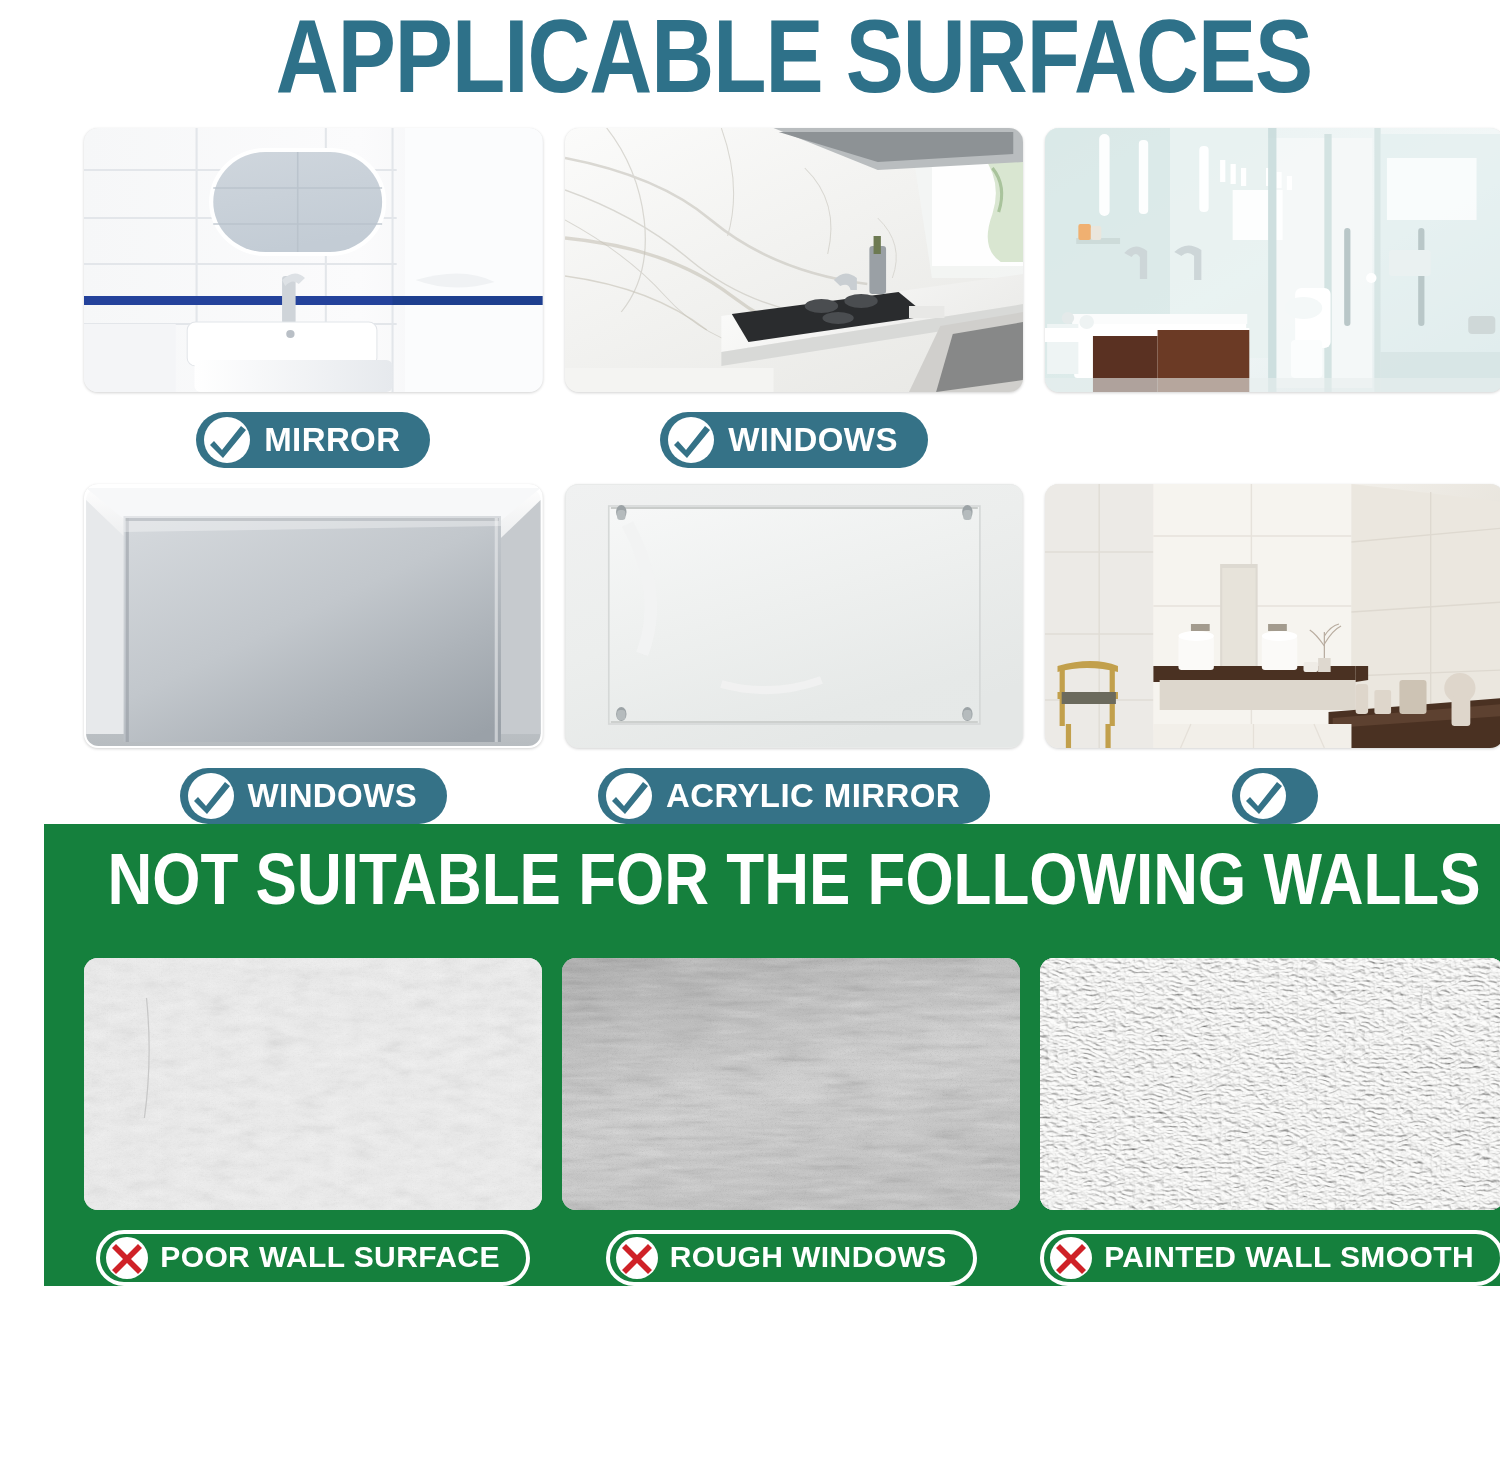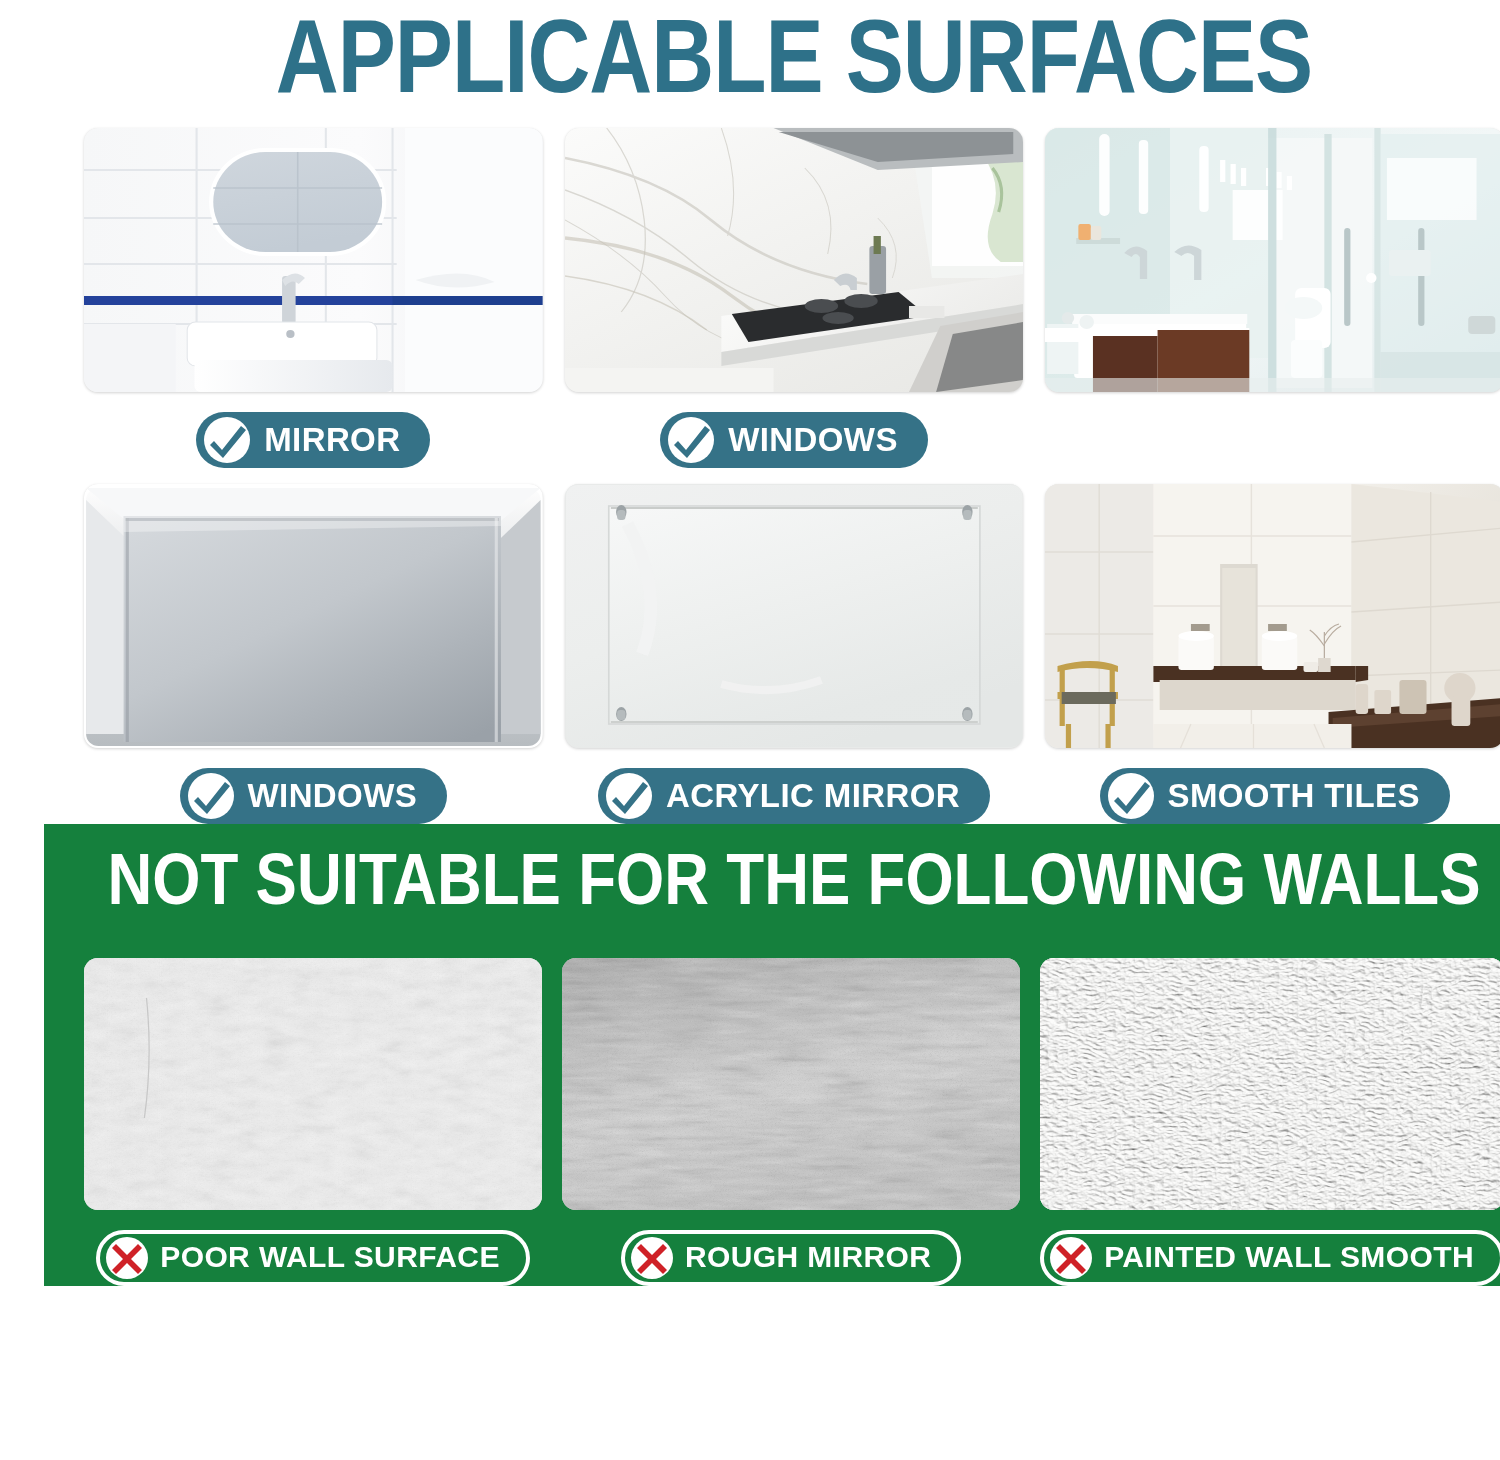--- a/index.html
+++ b/index.html
@@ -478,21 +478,20 @@
           </svg>
         </div>
         <div class="badge-row">
           <div class="badge">
             <span class="chk-wrap">
               <svg viewBox="0 0 50 50">
                 <circle cx="25" cy="25" r="23" fill="#ffffff"></circle>
                 <path d="M12 26 l8 9 l19 -24 l5 4 l-23 28 l-13 -13 z" fill="#357287"></path>
               </svg>
             </span>
-            <span class="badge-label">SMOOTH TILES</span>
           </div>
         </div>
       </div>
     </div>
   </div>
 
   <div class="bottom-section">
     <div class="sub-title">NOT SUITABLE FOR THE FOLLOWING WALLS</div>
 
     <div class="grid3 row-bad">
@@ -567,21 +566,21 @@
           </svg>
         </div>
         <div class="badge-row">
           <div class="badge-out">
             <span class="x-wrap">
               <svg viewBox="0 0 46 46">
                 <circle cx="23" cy="23" r="21" fill="#ffffff"></circle>
                 <path d="M12 9 l11 11 l11 -11 l4 4 l-11 11 l11 11 l-4 4 l-11 -11 l-11 11 l-4 -4 l11 -11 l-11 -11 z" fill="#cf2127"></path>
               </svg>
             </span>
-            <span class="badge-label">ROUGH MIRROR</span>
+            <span class="badge-label">ROUGH WINDOWS</span>
           </div>
         </div>
       </div>
 
       <div class="cell">
         <div class="photo-bad">
           <svg viewBox="0 0 440 252" preserveAspectRatio="none">
             <defs>
               <filter id="f3" x="0" y="0" width="100%" height="100%">
                 <feTurbulence type="turbulence" baseFrequency="0.11 0.22" numOctaves="3" seed="42" result="t"></feTurbulence>

